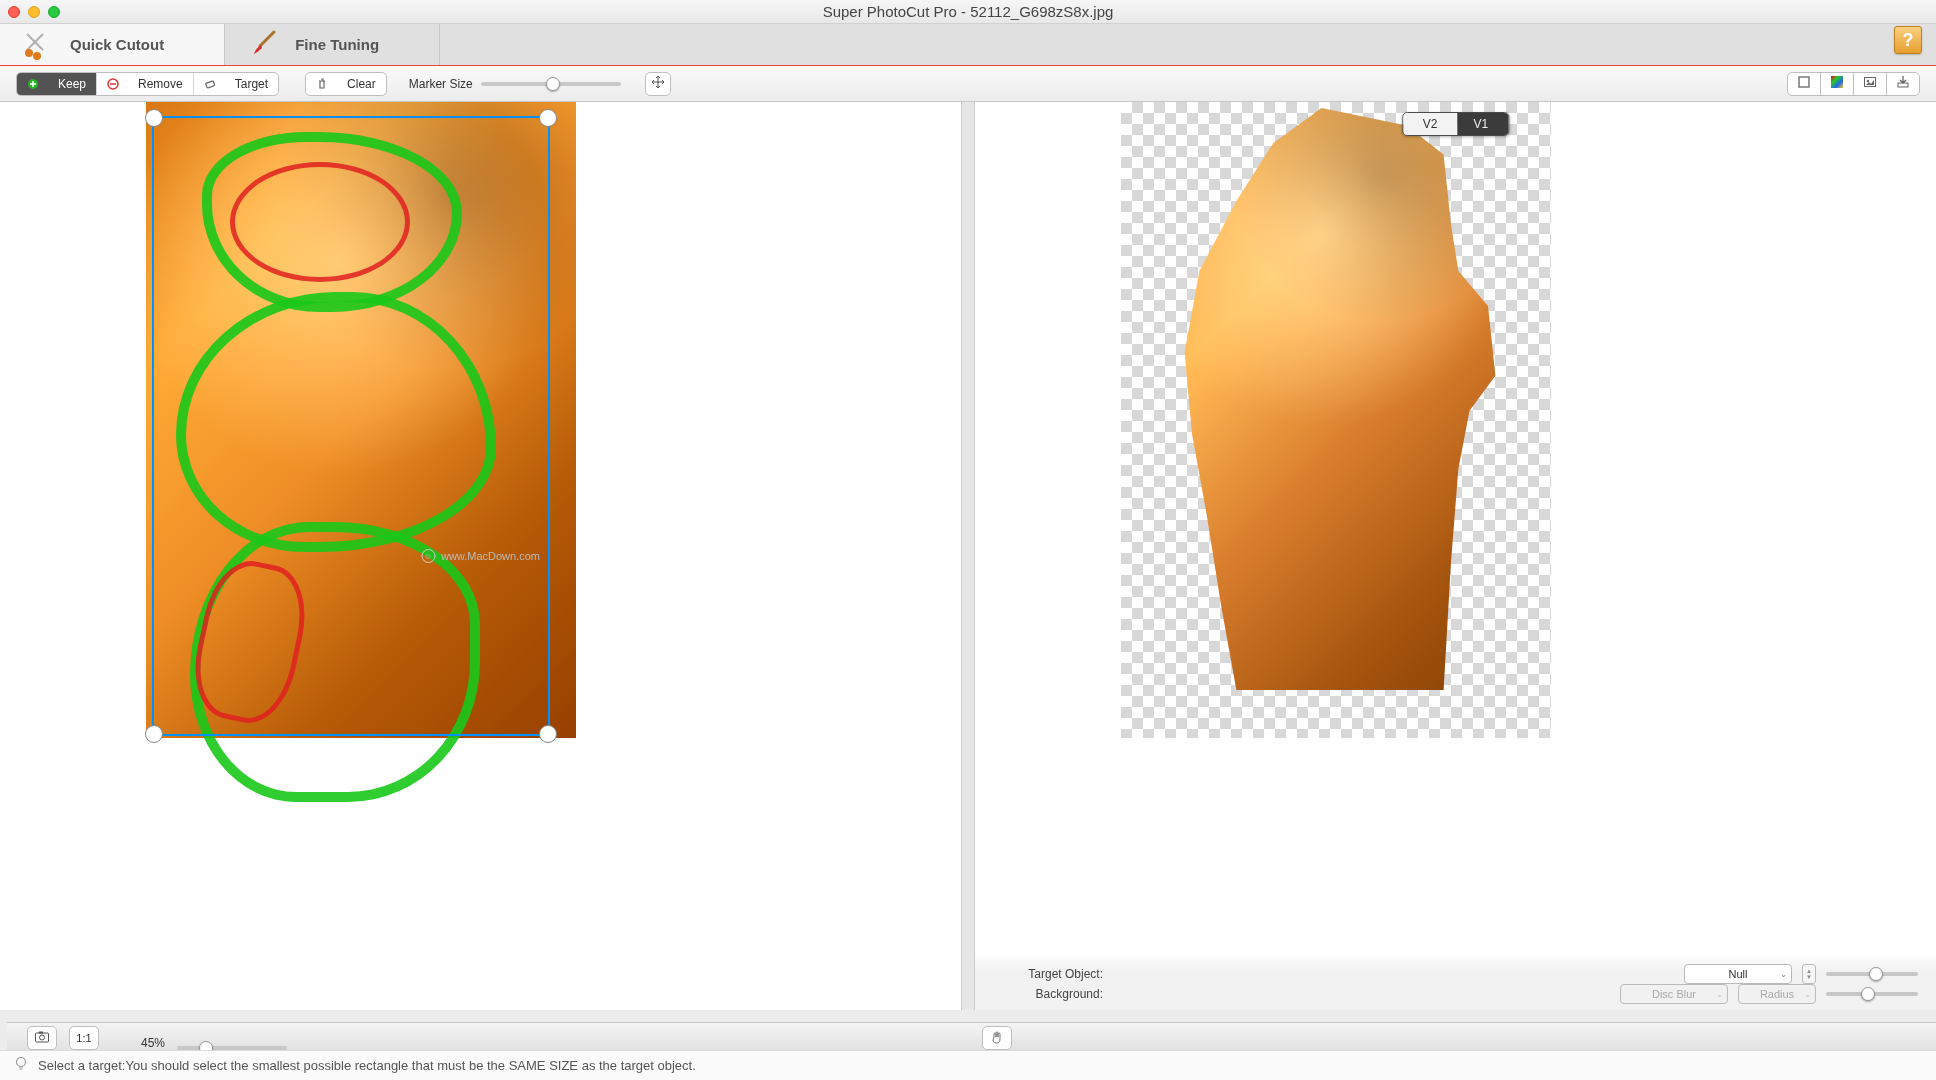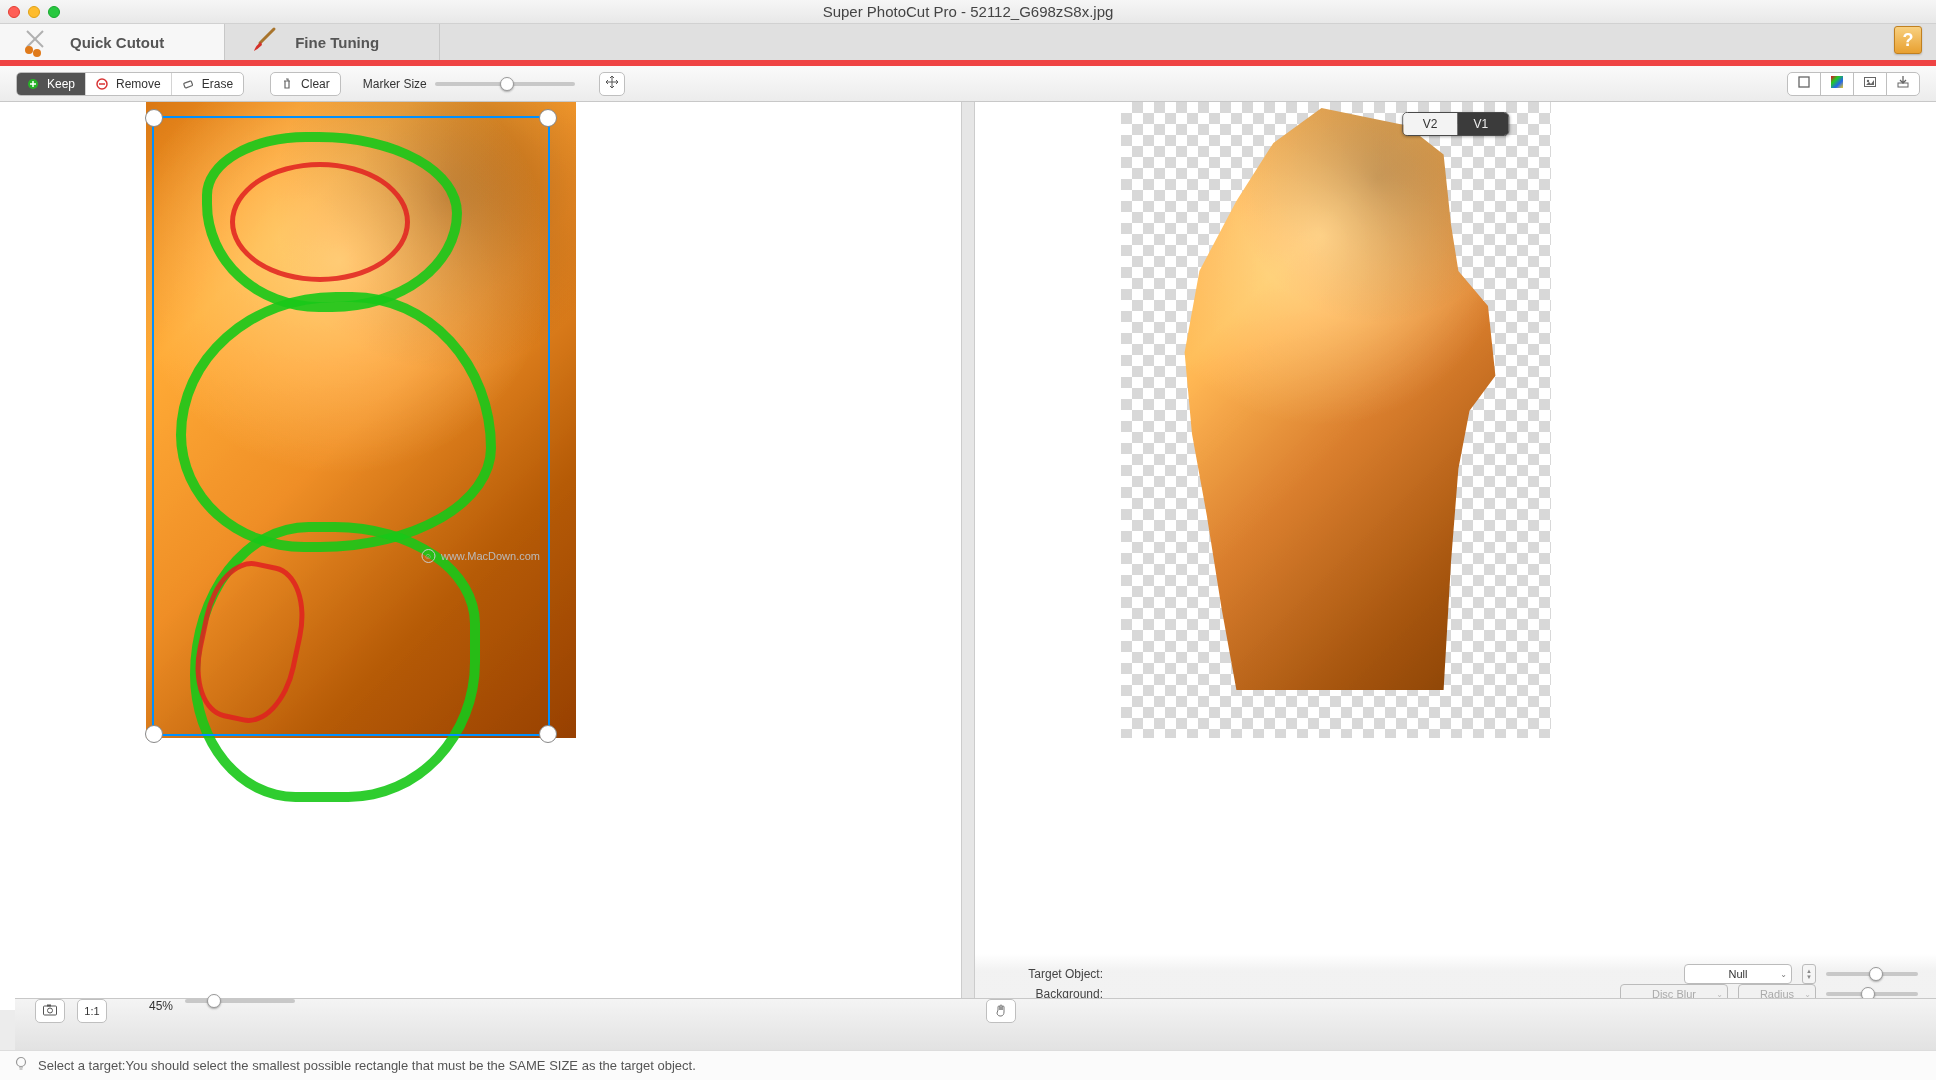--- a/index.html
+++ b/index.html
@@ -9,29 +9,29 @@
 .titlebar { height: 24px; background: linear-gradient(#f6f6f6,#e8e8e8); border-bottom: 1px solid #d1d1d1; display: flex; align-items: center; padding: 0 8px; position: relative; }
 .traffic { display: flex; gap: 8px; }
 .tlight { width: 12px; height: 12px; border-radius: 50%; }
 .tl-red { background: #ff5f57; border: 0.5px solid #e33e32; }
 .tl-yel { background: #febc2e; border: 0.5px solid #e1a116; }
 .tl-grn { background: #28c840; border: 0.5px solid #17a82e; }
 .title { position: absolute; left: 50%; transform: translateX(-50%); font-size: 15px; color: #444; }
 .help-icon { position: absolute; right: 14px; top: 26px; width: 28px; height: 28px; background: linear-gradient(#f8d080,#e8a030); border: 1px solid #c08020; border-radius: 3px; display: flex; align-items: center; justify-content: center; color: #fff; font-weight: bold; font-size: 18px; box-shadow: 0 1px 2px rgba(0,0,0,.2); z-index: 20; }
 
 
-.tabs { height: 42px; background: #e0e0e0; border-bottom: 6px solid #ef4444; display: flex; align-items: stretch; }
+.tabs { height: 42px; background: #e0e0e0; border-bottom: 1px solid #ef4444; display: flex; align-items: stretch; }
 .tab { display: flex; align-items: center; gap: 14px; padding: 0 60px 0 20px; border-right: 1px solid #c8c8c8; font-size: 15px; font-weight: 600; color: #555; cursor: pointer; }
 .tab.active { background: #f7f7f7; }
 .tab-icon { width: 36px; height: 36px; display: flex; align-items: center; justify-content: center; }
 
 
 .toolbar { height: 36px; background: linear-gradient(#fafafa,#ececec); border-bottom: 1px solid #c8c8c8; display: flex; align-items: center; padding: 0 16px; gap: 8px; font-size: 12px; }
 .btngrp { display: flex; border: 1px solid #bfbfbf; border-radius: 5px; overflow: hidden; background: #fff; }
-.btn { display: flex; align-items: center; gap: 8px; padding: 4px 10px; font-size: 12px; border-right: 1px solid #d4d4d4; cursor: pointer; }
+.btn { display: flex; align-items: center; gap: 19px; padding: 4px 10px; font-size: 12px; border-right: 1px solid #d4d4d4; cursor: pointer; }
 .btn:last-child { border-right: none; }
 .btn.dark { background: #535353; color: #fff; }
 .btn-ico { width: 12px; height: 12px; display: inline-flex; align-items: center; justify-content: center; }
 .slider { -webkit-appearance: none; appearance: none; height: 4px; background: #c8c8c8; border-radius: 2px; outline: none; }
 .slider::-webkit-slider-thumb { -webkit-appearance: none; width: 14px; height: 14px; background: #fff; border: 1px solid #999; border-radius: 50%; box-shadow: 0 1px 2px rgba(0,0,0,.3); cursor: pointer; }
 .slider::-moz-range-thumb { width: 14px; height: 14px; background: #fff; border: 1px solid #999; border-radius: 50%; }
 .iconbtn { width: 26px; height: 24px; border: 1px solid #bfbfbf; border-radius: 5px; background: #fff; display: flex; align-items: center; justify-content: center; cursor: pointer; }
 .spacer { flex: 1; }
 .righticons { display: flex; }
 .righticons .iconbtn { border-radius: 0; margin-left: -1px; width: 34px; }
@@ -68,21 +68,21 @@
 
 
 .resctrl { position: absolute; left: 0; right: 0; bottom: 0; padding: 10px 18px 6px; display: flex; flex-direction: column; gap: 0; background: linear-gradient(rgba(240,240,240,0),rgba(240,240,240,.88) 30%); font-size: 12px; }
 .resrow { display: flex; align-items: center; gap: 10px; }
 .reslabel { width: 110px; text-align: right; color: #444; }
 .selectbox { flex: 0 0 108px; height: 20px; border: 1px solid #bbb; border-radius: 4px; background: #fff; display: flex; align-items: center; justify-content: center; font-size: 11px; position: relative; }
 .selectbox.disabled { color: #aaa; background: #f1f1f1; }
 .stepper { width: 14px; height: 20px; border: 1px solid #bbb; border-radius: 3px; background: #f5f5f5; display: flex; flex-direction: column; justify-content: center; align-items: center; font-size: 6px; line-height: 6px; color: #888; }
 
 
-.footer { position: absolute; left: 15px; right: 0; bottom: 30px; height: 52px; background: linear-gradient(#f4f4f4,#e2e2e2); border-top: 1px solid #c8c8c8; display: flex; align-items: flex-start; padding: 0 20px; gap: 12px; font-size: 12px; }
+.footer { position: absolute; left: 7px; right: 0; bottom: 30px; height: 28px; background: linear-gradient(#f4f4f4,#e2e2e2); border-top: 1px solid #c8c8c8; display: flex; align-items: flex-end; padding: 0 20px; gap: 12px; font-size: 12px; }
 .footer .iconbtn { width: 30px; height: 24px; }
 .statusbar { position: absolute; left: 0; right: 0; bottom: 0; height: 30px; background: #fbfbfb; border-top: 1px solid #ddd; display: flex; align-items: center; padding: 0 14px; gap: 10px; font-size: 13px; color: #555; }
 
 .watermark { position:absolute; left:50%; top:50%; transform:translate(-50%,-50%); font-size:11px; color:#bbb; display:flex; align-items:center; gap:6px; pointer-events:none; }
 .watermark .wc { width:14px; height:14px; border:1px solid #ccc; border-radius:50%; display:flex; align-items:center; justify-content:center; font-size:8px; }
 </style>
 </head>
 <body>
 
 <div class="titlebar">
@@ -140,21 +140,21 @@
           </svg>
         </span>
       <span>Remove</span>
     </div>
     <div class="btn">
       <span class="btn-ico">
           <svg width="12" height="12">
             <rect x="2" y="4" width="8" height="5" rx="1" fill="none" stroke="#666" stroke-width="1.2" transform="rotate(-20 6 6)"></rect>
           </svg>
         </span>
-      <span>Erase</span>
+      <span>Target</span>
     </div>
   </div>
 
   <div class="btngrp" style="margin-left:18px">
     <div class="btn">
       <span class="btn-ico">
           <svg width="12" height="12">
             <path d="M3 3h6M4 3v7h4V3M5 1h2v2" fill="none" stroke="#666" stroke-width="1.2"></path>
           </svg>
         </span>

